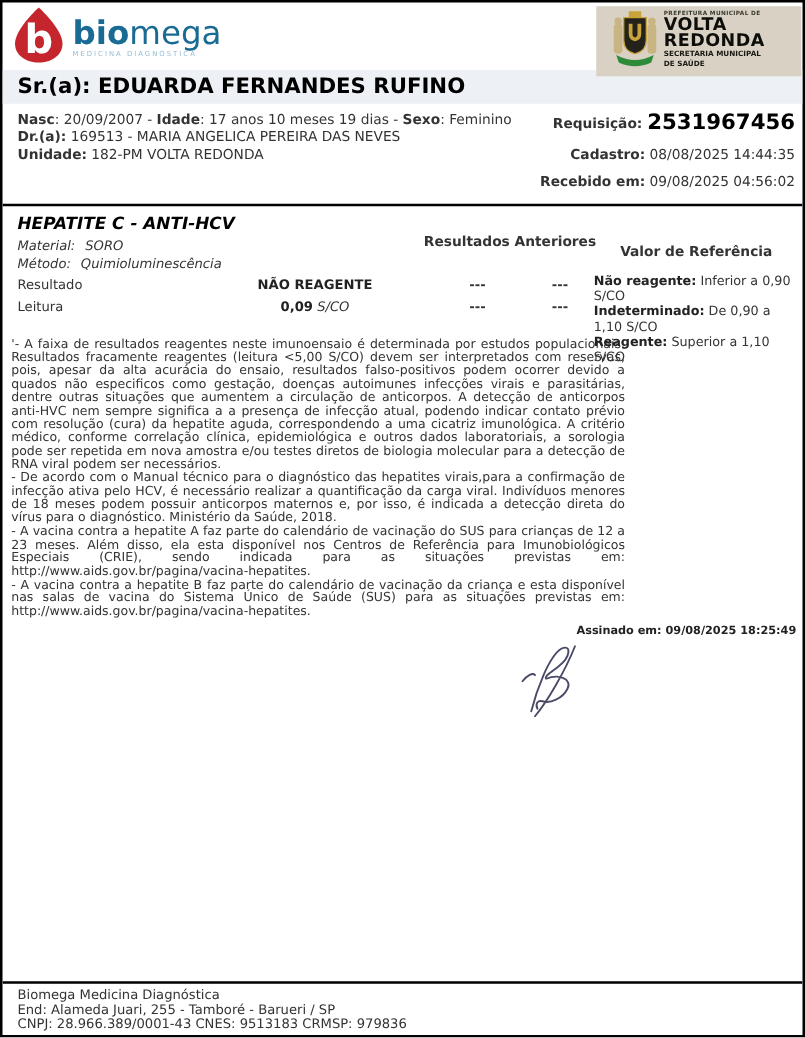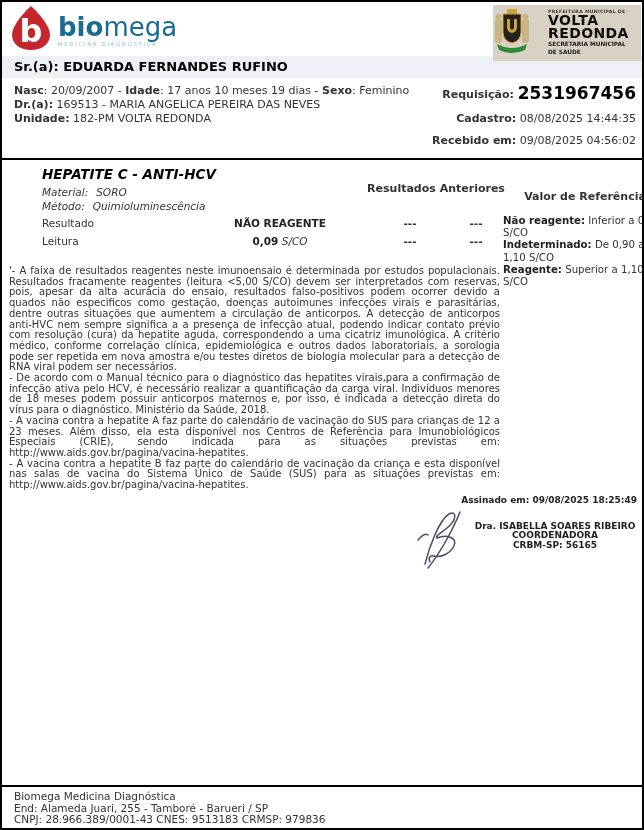--- a/index.html
+++ b/index.html
@@ -8,39 +8,39 @@
     position:relative; width:644px; height:830px;
     border:2px solid #000; background:#fff; overflow:hidden;
     font-family:"DejaVu Sans", sans-serif; color:#333;
   }
   
   .header { height:54px; display:flex; justify-content:space-between; align-items:flex-start; padding:3px 1px 0 8px; }
   .brand { display:flex; align-items:center; gap:6px; }
   .brand-text .brand-name { font-size:26px; color:#1a6b94; letter-spacing:0; line-height:26px; }
   .brand-name b { font-weight:bold; }
   .brand-sub { font-size:5.5px; letter-spacing:1.6px; color:#93bdd4; margin-top:1px; }
-  .pref-box { width:148px; min-height:52px; background:#d8d1c4; display:flex; align-items:center; gap:17px; padding:2px 0; }
+  .pref-box { width:164px; min-height:52px; background:#d8d1c4; display:flex; align-items:center; gap:4px; padding:2px 12px; }
   .pref-text { line-height:1; }
   .pref-line1 { font-size:4.6px; font-weight:bold; color:#3a3a30; letter-spacing:.3px; }
   .pref-city { font-size:14px; font-weight:bold; color:#0d0d0a; letter-spacing:.4px; line-height:13px; }
   .pref-dept { font-size:5.8px; font-weight:bold; color:#1a1a14; line-height:7px; margin-top:1px; }
   
-  .band { background:#edf0f4; padding:3px 12px 4px; font-size:13px; font-weight:bold; color:#000; }
+  .band { background:#edf0f4; padding:3px 12px 4px; font-size:17px; font-weight:bold; color:#000; }
   
   .details { position:relative; height:80px; padding:6px 0 16px 12px; }
   .pline { font-size:11px; line-height:14.2px; color:#333; }
   .pline b { color:#333; }
   .req-block { position:absolute; top:5px; right:6px; text-align:right; }
   .req-line1 { font-size:11px; font-weight:bold; color:#333; }
   .req-number { font-size:17px; font-weight:bold; color:#000; vertical-align:-1px; }
   .req-line { font-size:11px; margin-top:9px; color:#333; }
   .req-line b { color:#333; }
   .rule { height:2px; background:#000; }
   
-  .exam { position:relative; height:104px;margin-left:28px; }
+  .exam { position:relative; height:104px; }
   .exam-title { position:absolute; left:12px; top:6px; font-size:13.5px; font-weight:bold; font-style:italic; color:#000; }
   .exam-meta { position:absolute; left:12px; font-size:10.5px; font-style:italic; color:#333; }
   .exam-meta .v { margin-left:8px; }
   .meta-material { top:26px;text-align:center; }
   .meta-metodo { top:40px; }
   .col-head { position:absolute; font-size:11px; font-weight:bold; color:#333; text-align:center; }
   .prev-head { left:322px; top:22px; width:168px; }
   .ref-head { left:472px; top:30px; width:166px; }
   .row-label { position:absolute; left:12px; font-size:10.5px; color:#333; }
   .row-value { position:absolute; left:150px; width:200px; text-align:center; font-size:10.5px; color:#333; }
@@ -152,25 +152,20 @@
     <div class="signed-at"><span>Assinado em:</span><span> 09/08/2025 18:25:49</span></div>
     <span class="sig-mark">
       <svg width="58" height="62" viewBox="0 0 58 62">
         <g fill="none" stroke="#4a4a68" stroke-width="1.5" stroke-linecap="round">
           <path d="M10,56 C14,40 24,12 34,6 C42,2 42,12 32,20 C26,25 20,28 22,30 C32,26 43,30 39,38 C35,46 25,50 19,48 C15,47 13,50 15,54"></path>
           <path d="M45,4 C37,24 23,48 13,60"></path>
           <path d="M3,32 C7,27 11,25 13,27"></path>
         </g>
       </svg>
     </span>
-    <div class="doctor">
-      <div>Dra. ISABELLA SOARES RIBEIRO</div>
-      <div>COORDENADORA</div>
-      <div>CRBM-SP: 56165</div>
-    </div>
   </div>
 
   <div class="footer">
     <div>Biomega Medicina Diagnóstica</div>
     <div>End: Alameda Juari, 255 - Tamboré - Barueri / SP</div>
     <div>CNPJ: 28.966.389/0001-43 CNES: 9513183 CRMSP: 979836</div>
   </div>
 
 </div>
 

